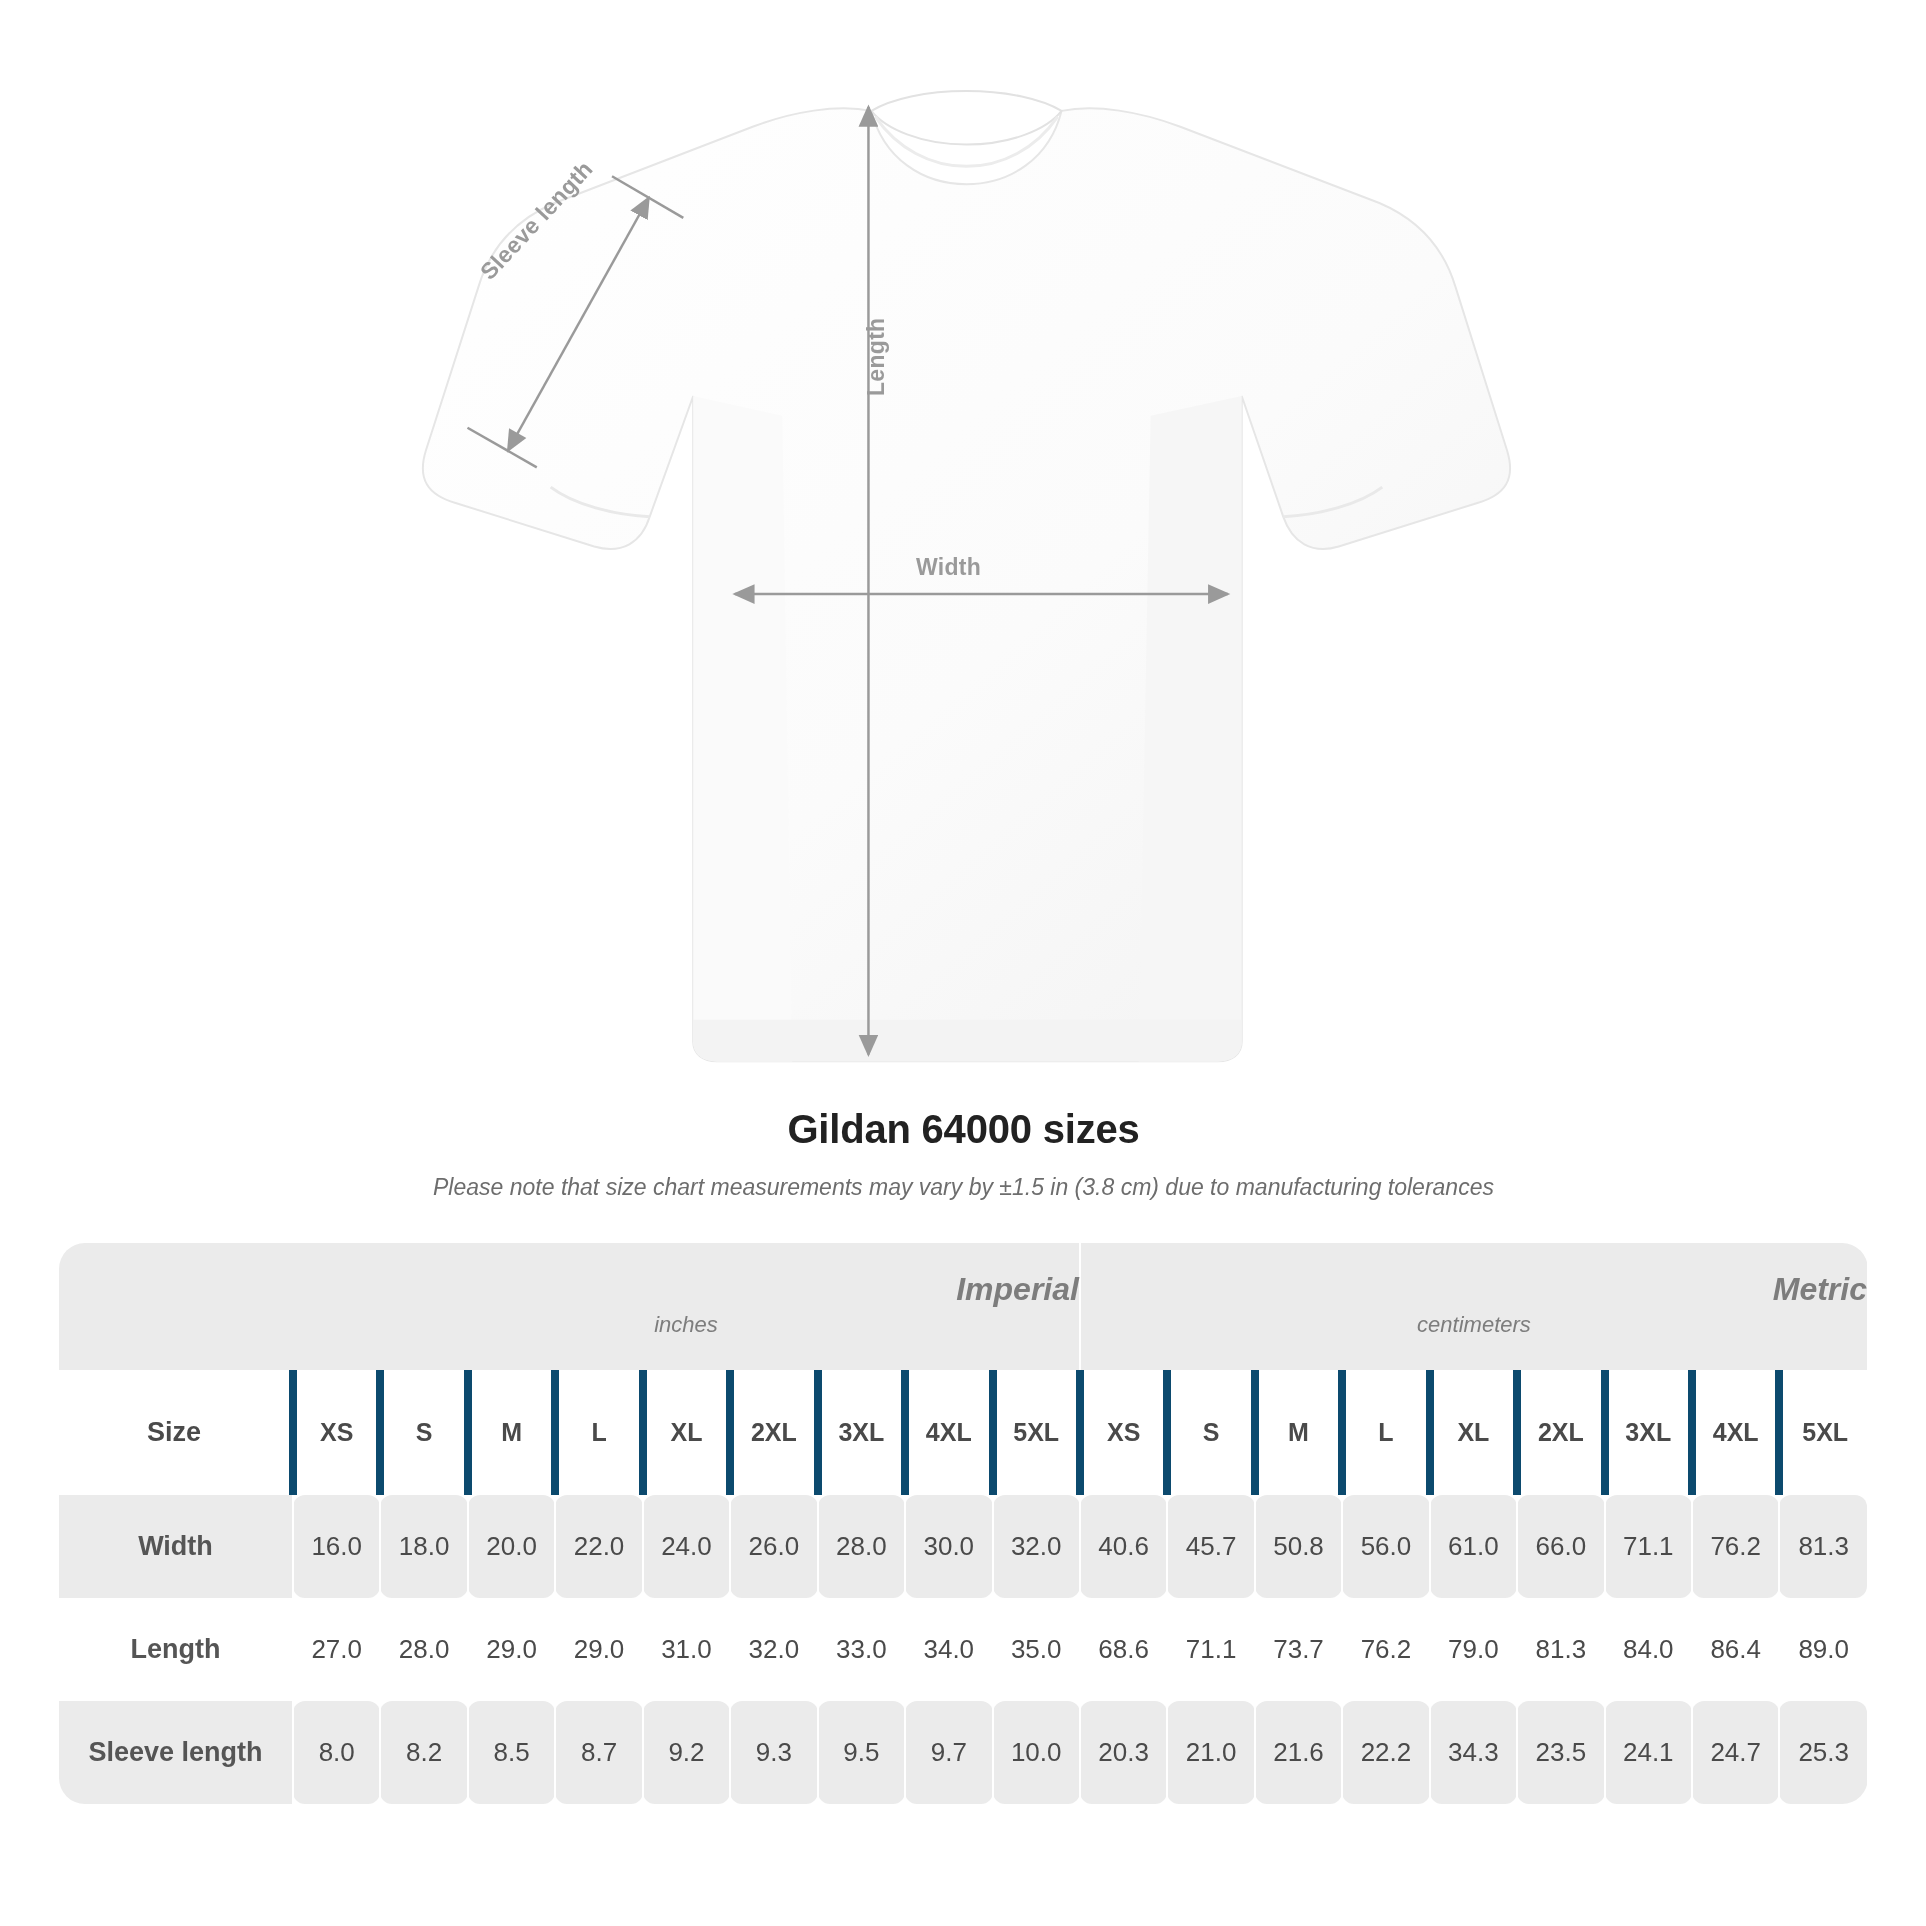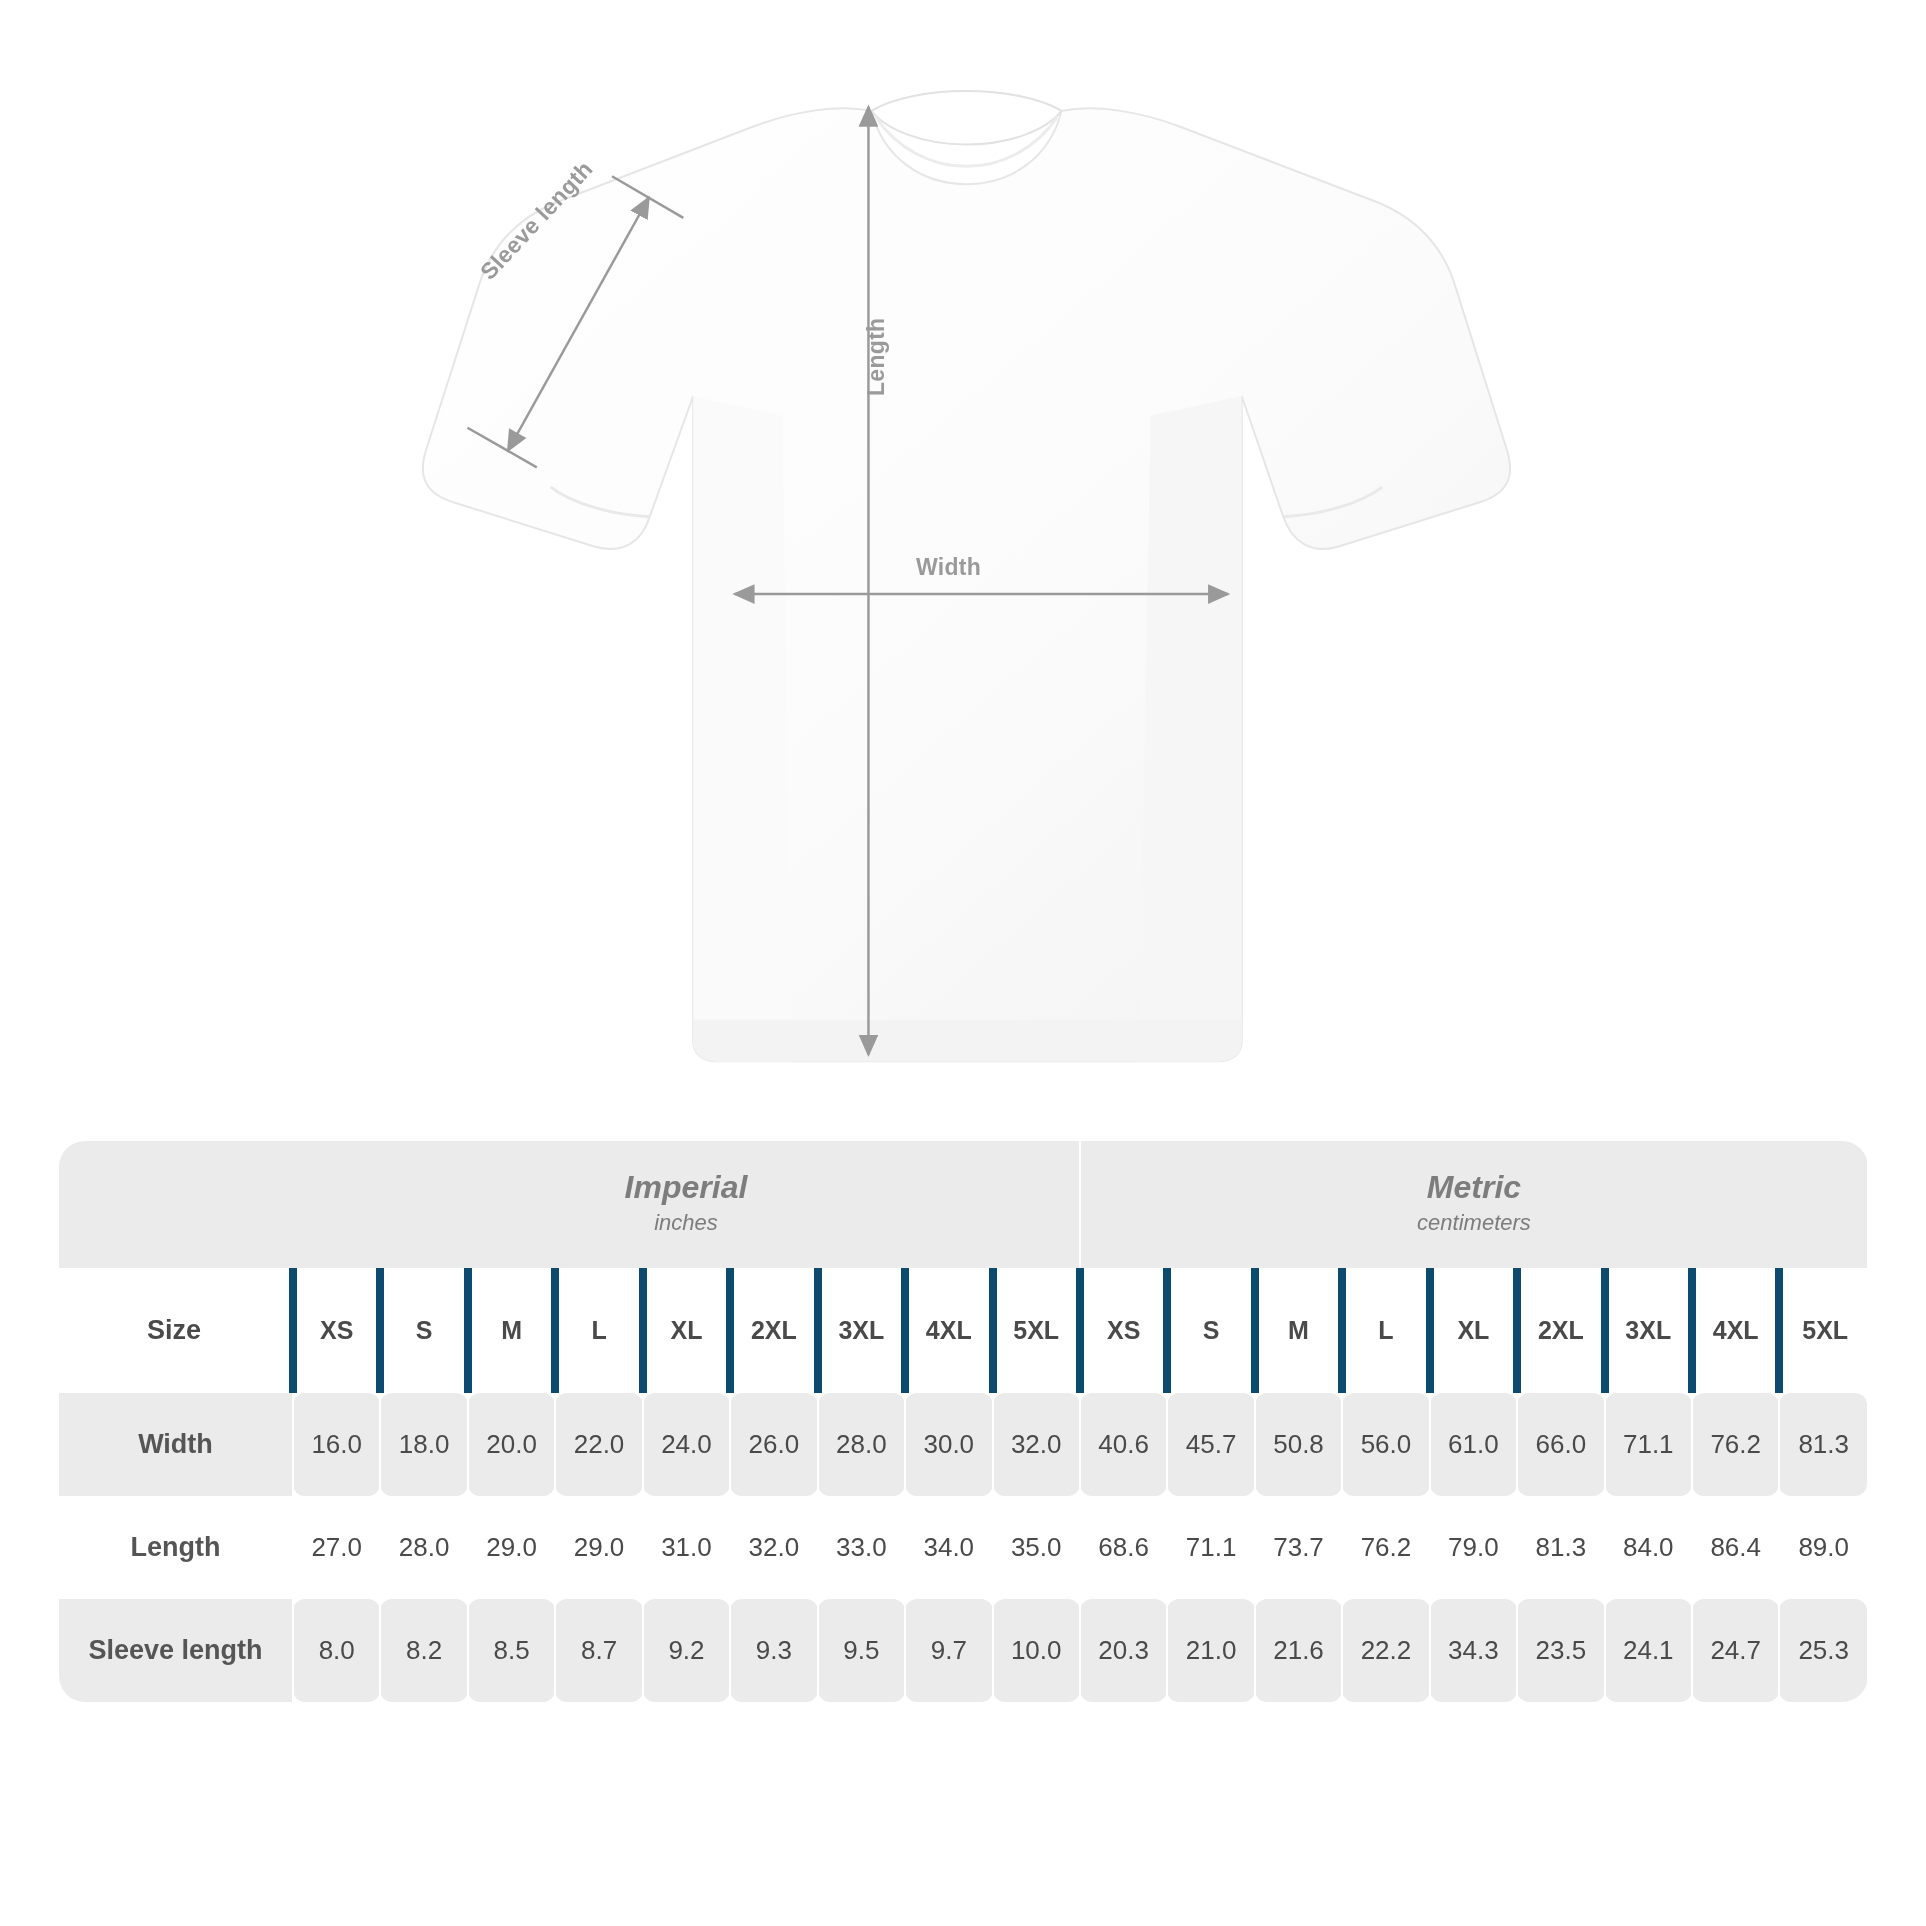--- a/index.html
+++ b/index.html
@@ -97,20 +97,21 @@
   .unit-row td {
     height: 127px;
     background: #ebebeb;
   }
   .unit-name {
     font-size: 32px;
     font-style: italic;
     font-weight: bold;
     color: #7d7d7d;
     line-height: 1.15;
+    text-align: right;
   }
   .unit-sub {
     font-size: 22px;
     font-style: italic;
     color: #7d7d7d;
     line-height: 1.6;
   }
   .hdr-row td {
     height: 125px;
     background: #ffffff;
@@ -221,20 +222,24 @@
       <line x1="513" y1="455" x2="655" y2="200" stroke="#9a9a9a" stroke-width="2.5" marker-start="url(#arrowStart)" marker-end="url(#arrowEnd)"></line>
       <line x1="472" y1="432" x2="542" y2="472" stroke="#9a9a9a" stroke-width="2.5"></line>
       <line x1="618" y1="178" x2="690" y2="220" stroke="#9a9a9a" stroke-width="2.5"></line>
     </svg>
 
     <div class="dim-label label-width">Width</div>
     <div class="dim-label label-length">Length</div>
     <div class="dim-label label-sleeve">Sleeve length</div>
   </div>
 
+  <div class="title-block">
+    <div class="chart-title">Gildan 64000 sizes</div>
+    <div class="chart-note">Please note that size chart measurements may vary by ±1.5 in (3.8 cm) due to manufacturing tolerances</div>
+  </div>
 
   <div class="table-wrap">
     <table class="size-table">
       <tbody>
         <tr class="unit-row">
           <td class="rowlabel"></td>
           <td colspan="9">
             <div class="unit-name">Imperial</div>
             <div class="unit-sub">inches</div>
           </td>

